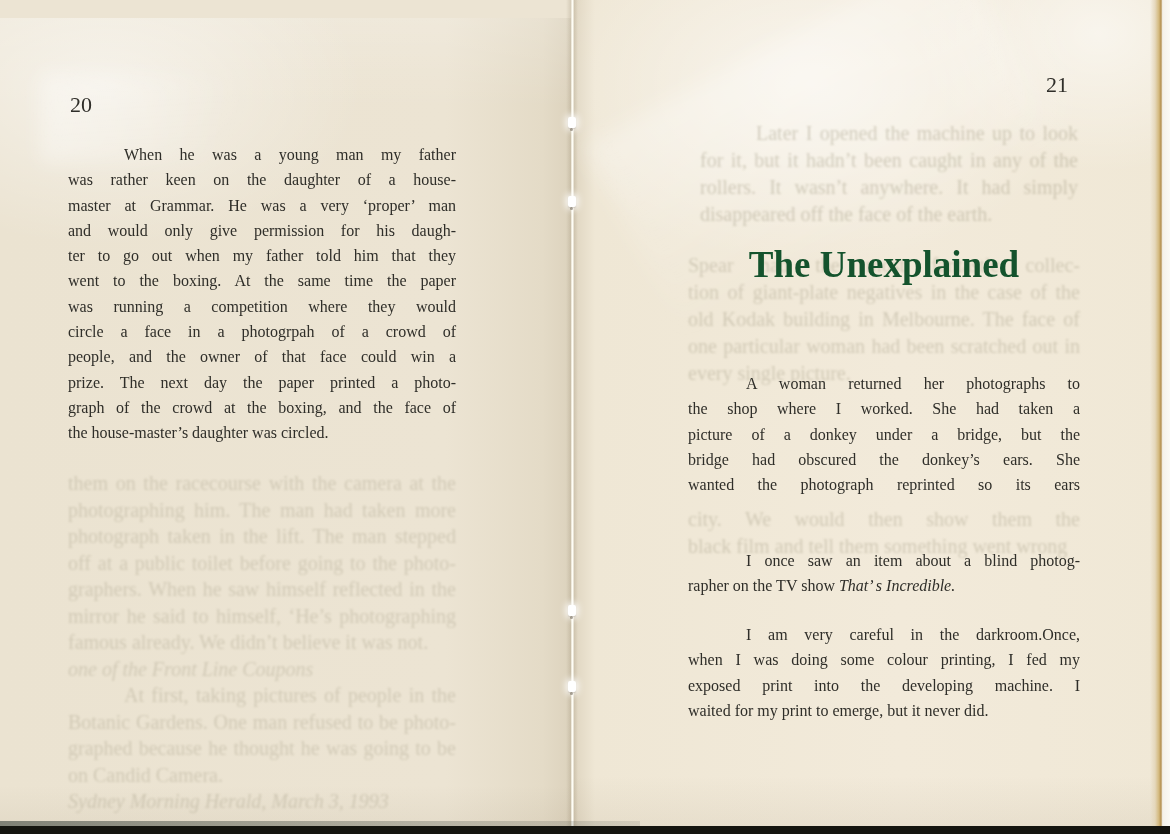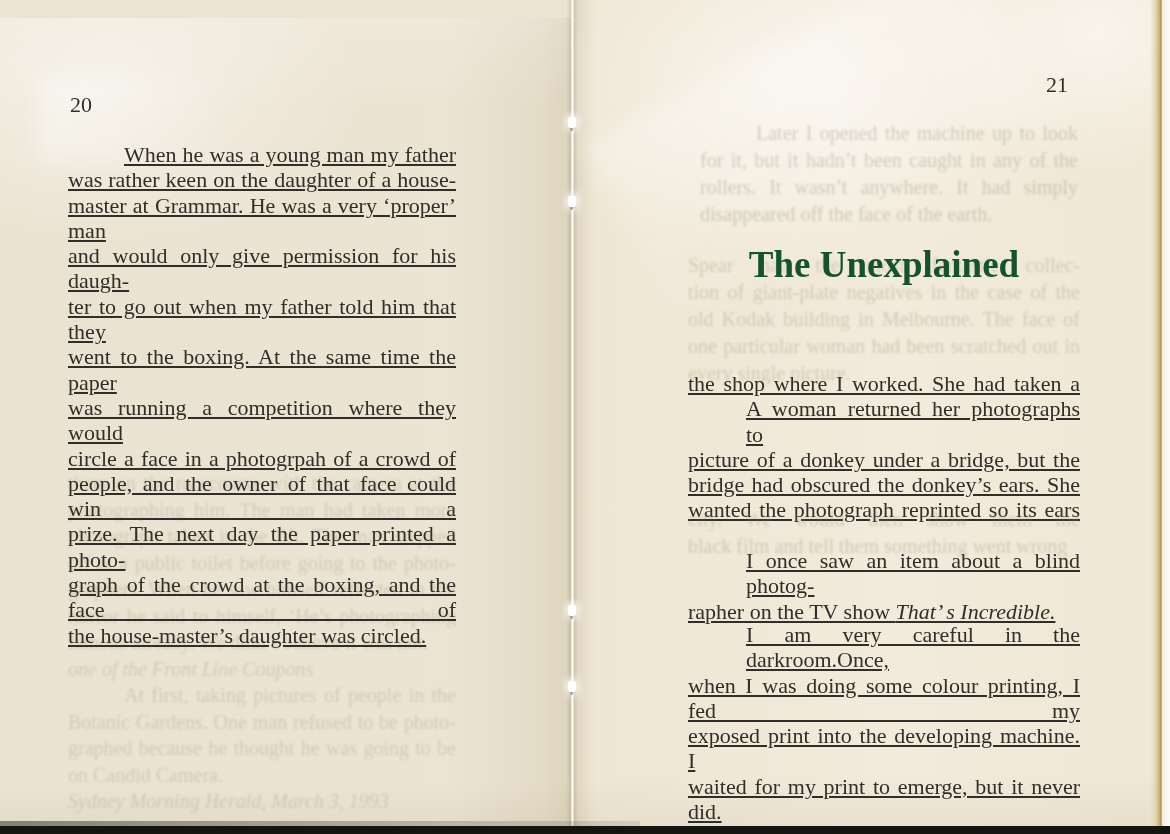--- a/index.html
+++ b/index.html
@@ -41,21 +41,21 @@
     background:linear-gradient(to right,rgba(95,100,90,.75),rgba(95,100,90,.15));}
   .right-edge{position:absolute;right:0;top:0;width:20px;height:834px;
     background:linear-gradient(to right,rgba(0,0,0,0) 0,rgba(228,214,185,.9) 25%,
       #d3b87c 45%,#b39050 55%,#f5f2e9 63%,#fbfaf4 100%);}
 
   
   .pagenum{position:absolute;font-size:22px;color:#2f2e29;}
   .pagenum-left{left:70px;top:74px;}
   .pagenum-right{left:1046px;top:72px;}
 
-  .body-text{position:absolute;color:#2f2e29;font-size:22px;line-height:25.3px;text-decoration:underline;}
+  .body-text{position:absolute;color:#2f2e29;font-size:16px;line-height:25.3px;}
   .line{text-align:justify;text-align-last:justify;}
   .line.last{text-align-last:left;}
   .line.it{font-style:italic;}
   .bt-left .line.first{padding-left:56px;}
   .bt-right .line.first{padding-left:58px;}
 
   .left-para{left:68px;top:124px;width:388px;}
   .r-para1{left:688px;top:371px;width:392px;}
   .r-para2{left:688px;top:548px;width:392px;}
   .r-para3{left:688px;top:622px;width:392px;}
@@ -126,22 +126,22 @@
   <div class="ghost g-rtitle">
       <div class="line">Spear had the most fantastic collec-</div>
       <div class="line">tion of giant-plate negatives in the case of the</div>
       <div class="line">old Kodak building in Melbourne. The face of</div>
       <div class="line">one particular woman had been scratched out in</div>
       <div class="line last">every single picture.</div>
     </div>
   <div class="title">The Unexplained</div>
 
   <div class="body-text bt-right r-para1">
+      <div class="line first">A woman returned her photographs to</div>
       <div class="line">the shop where I worked. She had taken a</div>
-      <div class="line first">A woman returned her photographs to</div>
       <div class="line">picture of a donkey under a bridge, but the</div>
       <div class="line">bridge had obscured the donkey’s ears. She</div>
       <div class="line">wanted the photograph reprinted so its ears</div>
     </div>
   <div class="ghost g-rmid">
       <div class="line">city. We would then show them the</div>
       <div class="line last">black film and tell them something went wrong</div>
     </div>
   <div class="body-text bt-right r-para2">
       <div class="line first">I once saw an item about a blind photog-</div>

